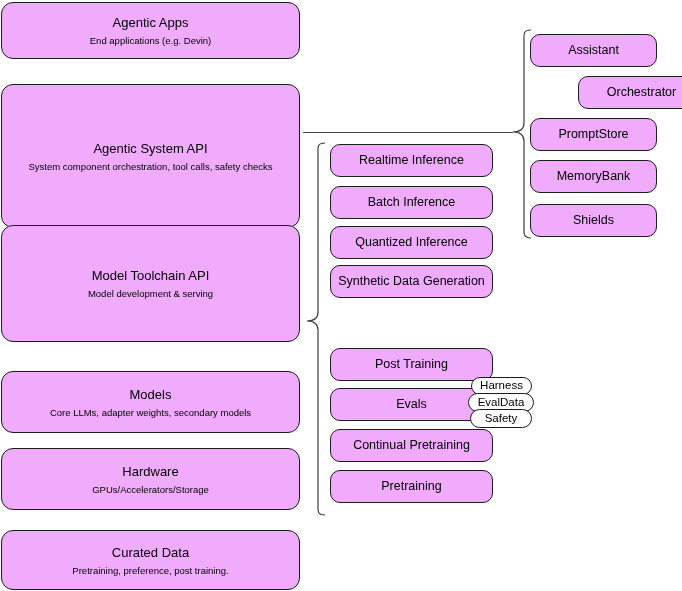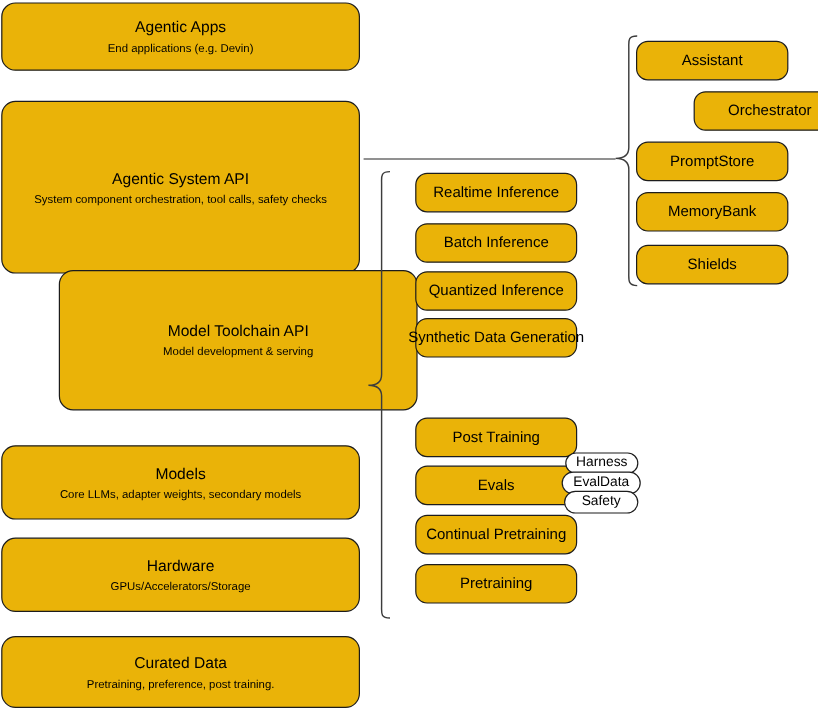--- a/index.html
+++ b/index.html
@@ -19,21 +19,21 @@
     background: #ffffff;
     overflow: hidden;
   }
 
   
   .node {
     position: absolute;
     box-sizing: border-box;
     border: 1.3px solid #1c1c1c;
     border-radius: 12px;
-    background: #eab308;
+    background: #f0abfc;
     display: flex;
     flex-direction: column;
     align-items: center;
     justify-content: center;
     text-align: center;
   }
   .node .title {
     font-size: 13.5px;
     line-height: 17px;
     color: #000;
@@ -51,21 +51,21 @@
   .layer-node { width: 299px; left: 1px; }
   .layer-node .title { font-size: 13px; }
 
   
   .cap-node {
     height: 33px;
     border-radius: 10px;
   }
   .cap-node .title { font-size: 12.5px; }
 
-  .mid-node { left: 346px; width: 135px; }
+  .mid-node { left: 330px; width: 163px; }
   .right-node { left: 530px; width: 127px; }
 
   
   .tag-pill {
     position: absolute;
     box-sizing: border-box;
     border: 1.3px solid #1c1c1c;
     border-radius: 999px;
     background: #ffffff;
     display: flex;
@@ -102,21 +102,21 @@
   <div class="node layer-node" style="top:2px; height:57px;">
     <div class="title">Agentic Apps</div>
     <div class="subtitle">End applications (e.g. Devin)</div>
   </div>
 
   <div class="node layer-node" style="top:84px; height:144px;">
     <div class="title">Agentic System API</div>
     <div class="subtitle">System component orchestration, tool calls, safety checks</div>
   </div>
 
-  <div class="node layer-node" style="top:225px; height:117px;margin-left:48px;">
+  <div class="node layer-node" style="top:225px; height:117px;">
     <div class="title">Model Toolchain API</div>
     <div class="subtitle">Model development &amp; serving</div>
   </div>
 
   <div class="node layer-node" style="top:371px; height:62px;">
     <div class="title">Models</div>
     <div class="subtitle">Core LLMs, adapter weights, secondary models</div>
   </div>
 
   <div class="node layer-node" style="top:448px; height:62px;">

